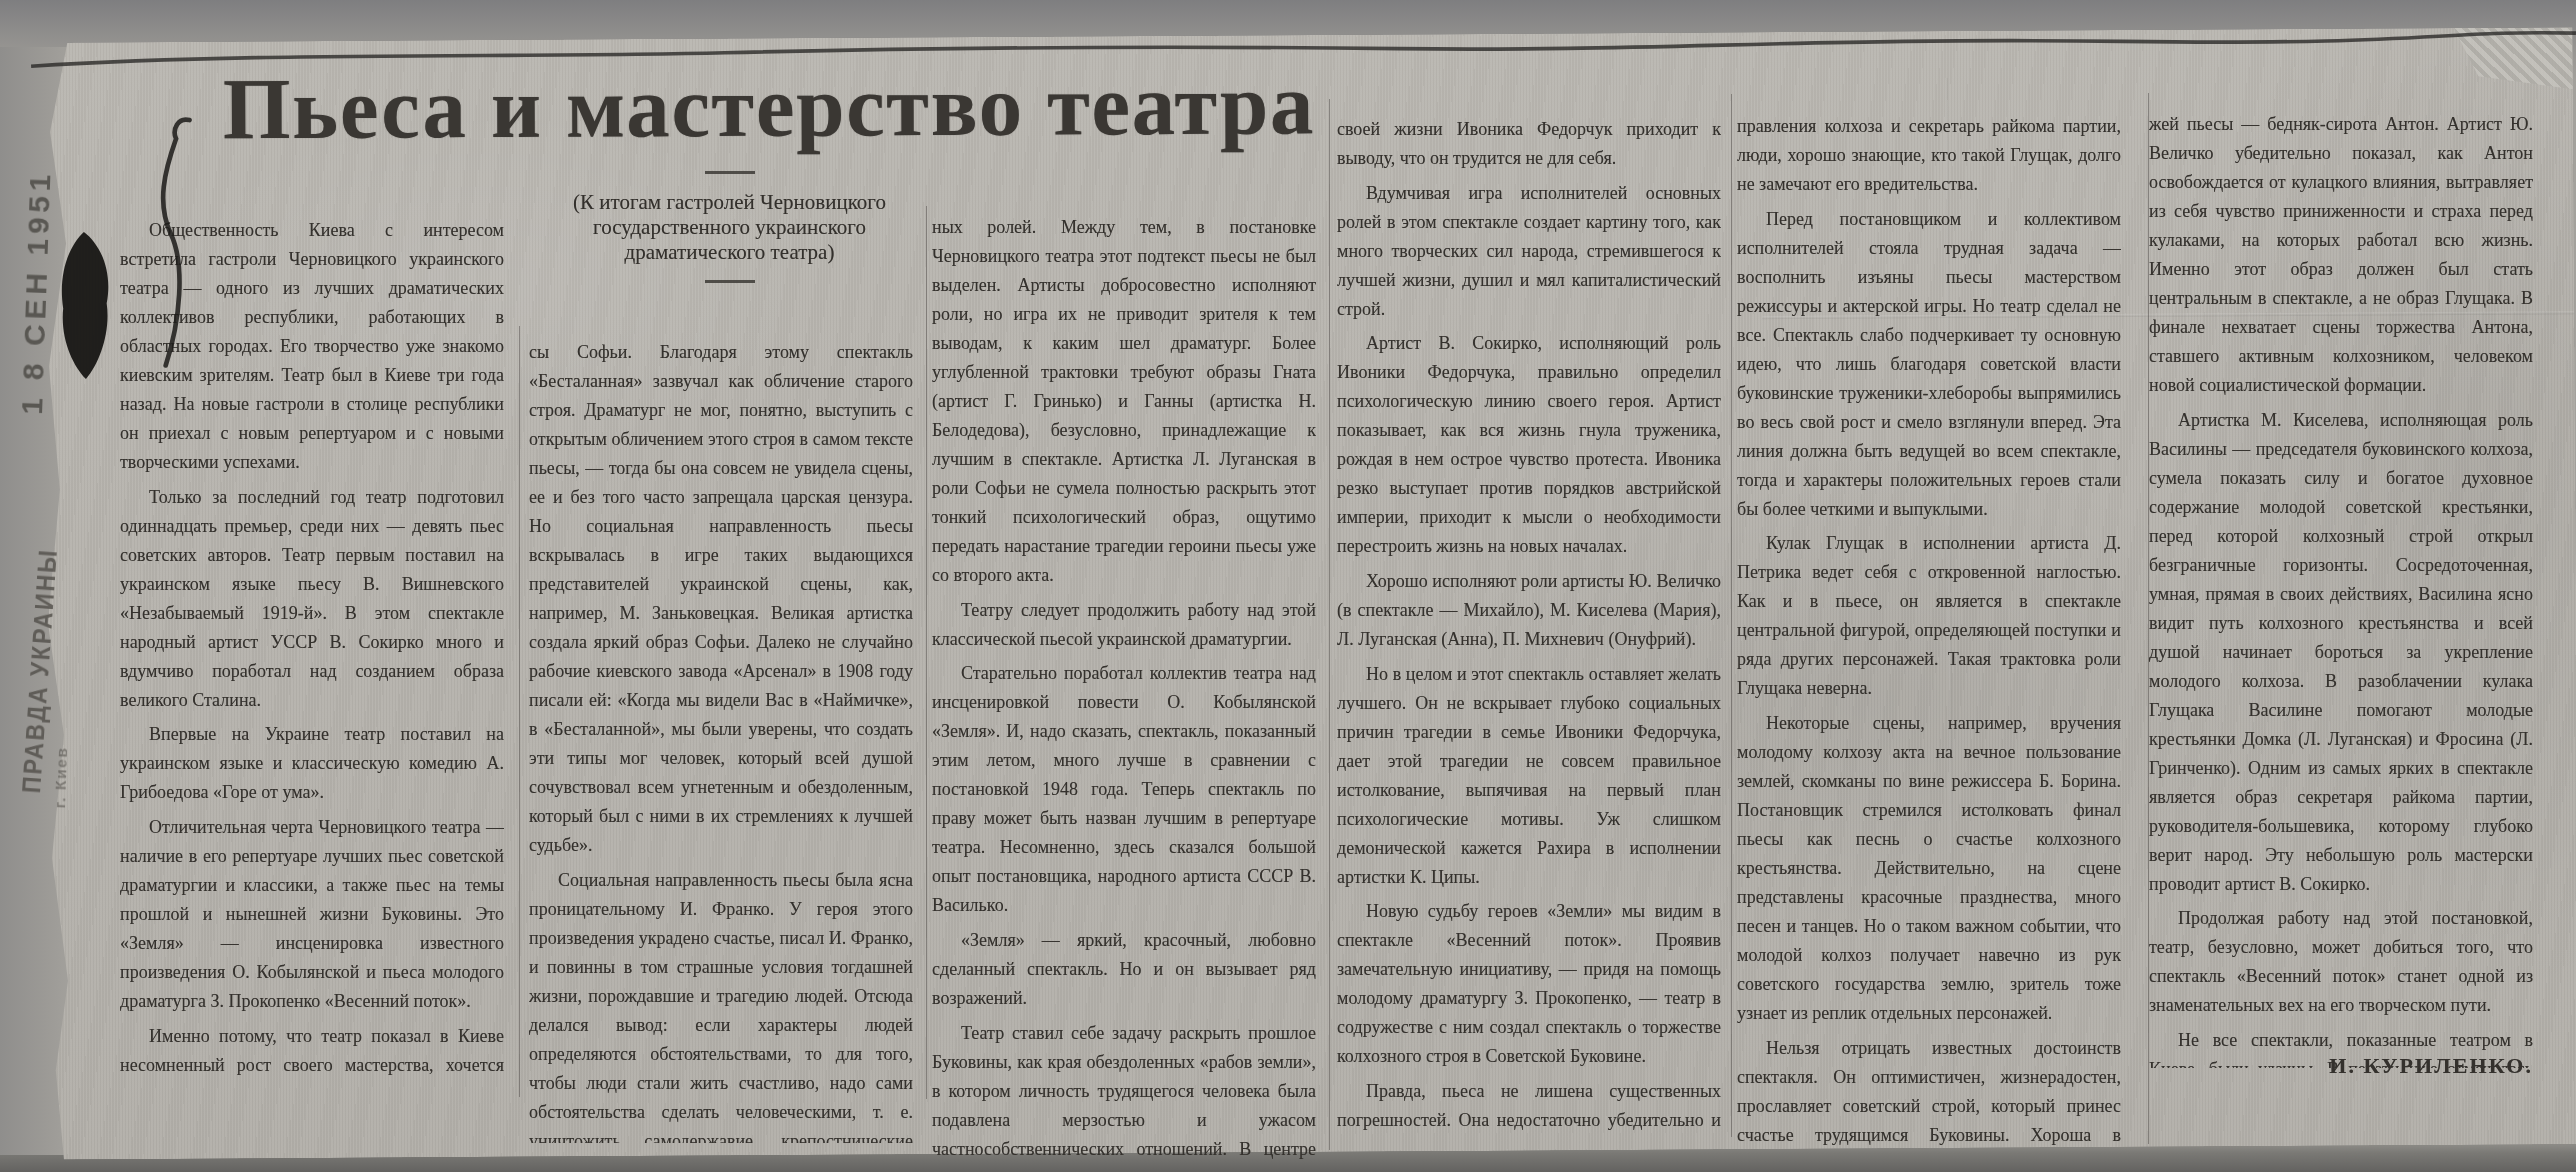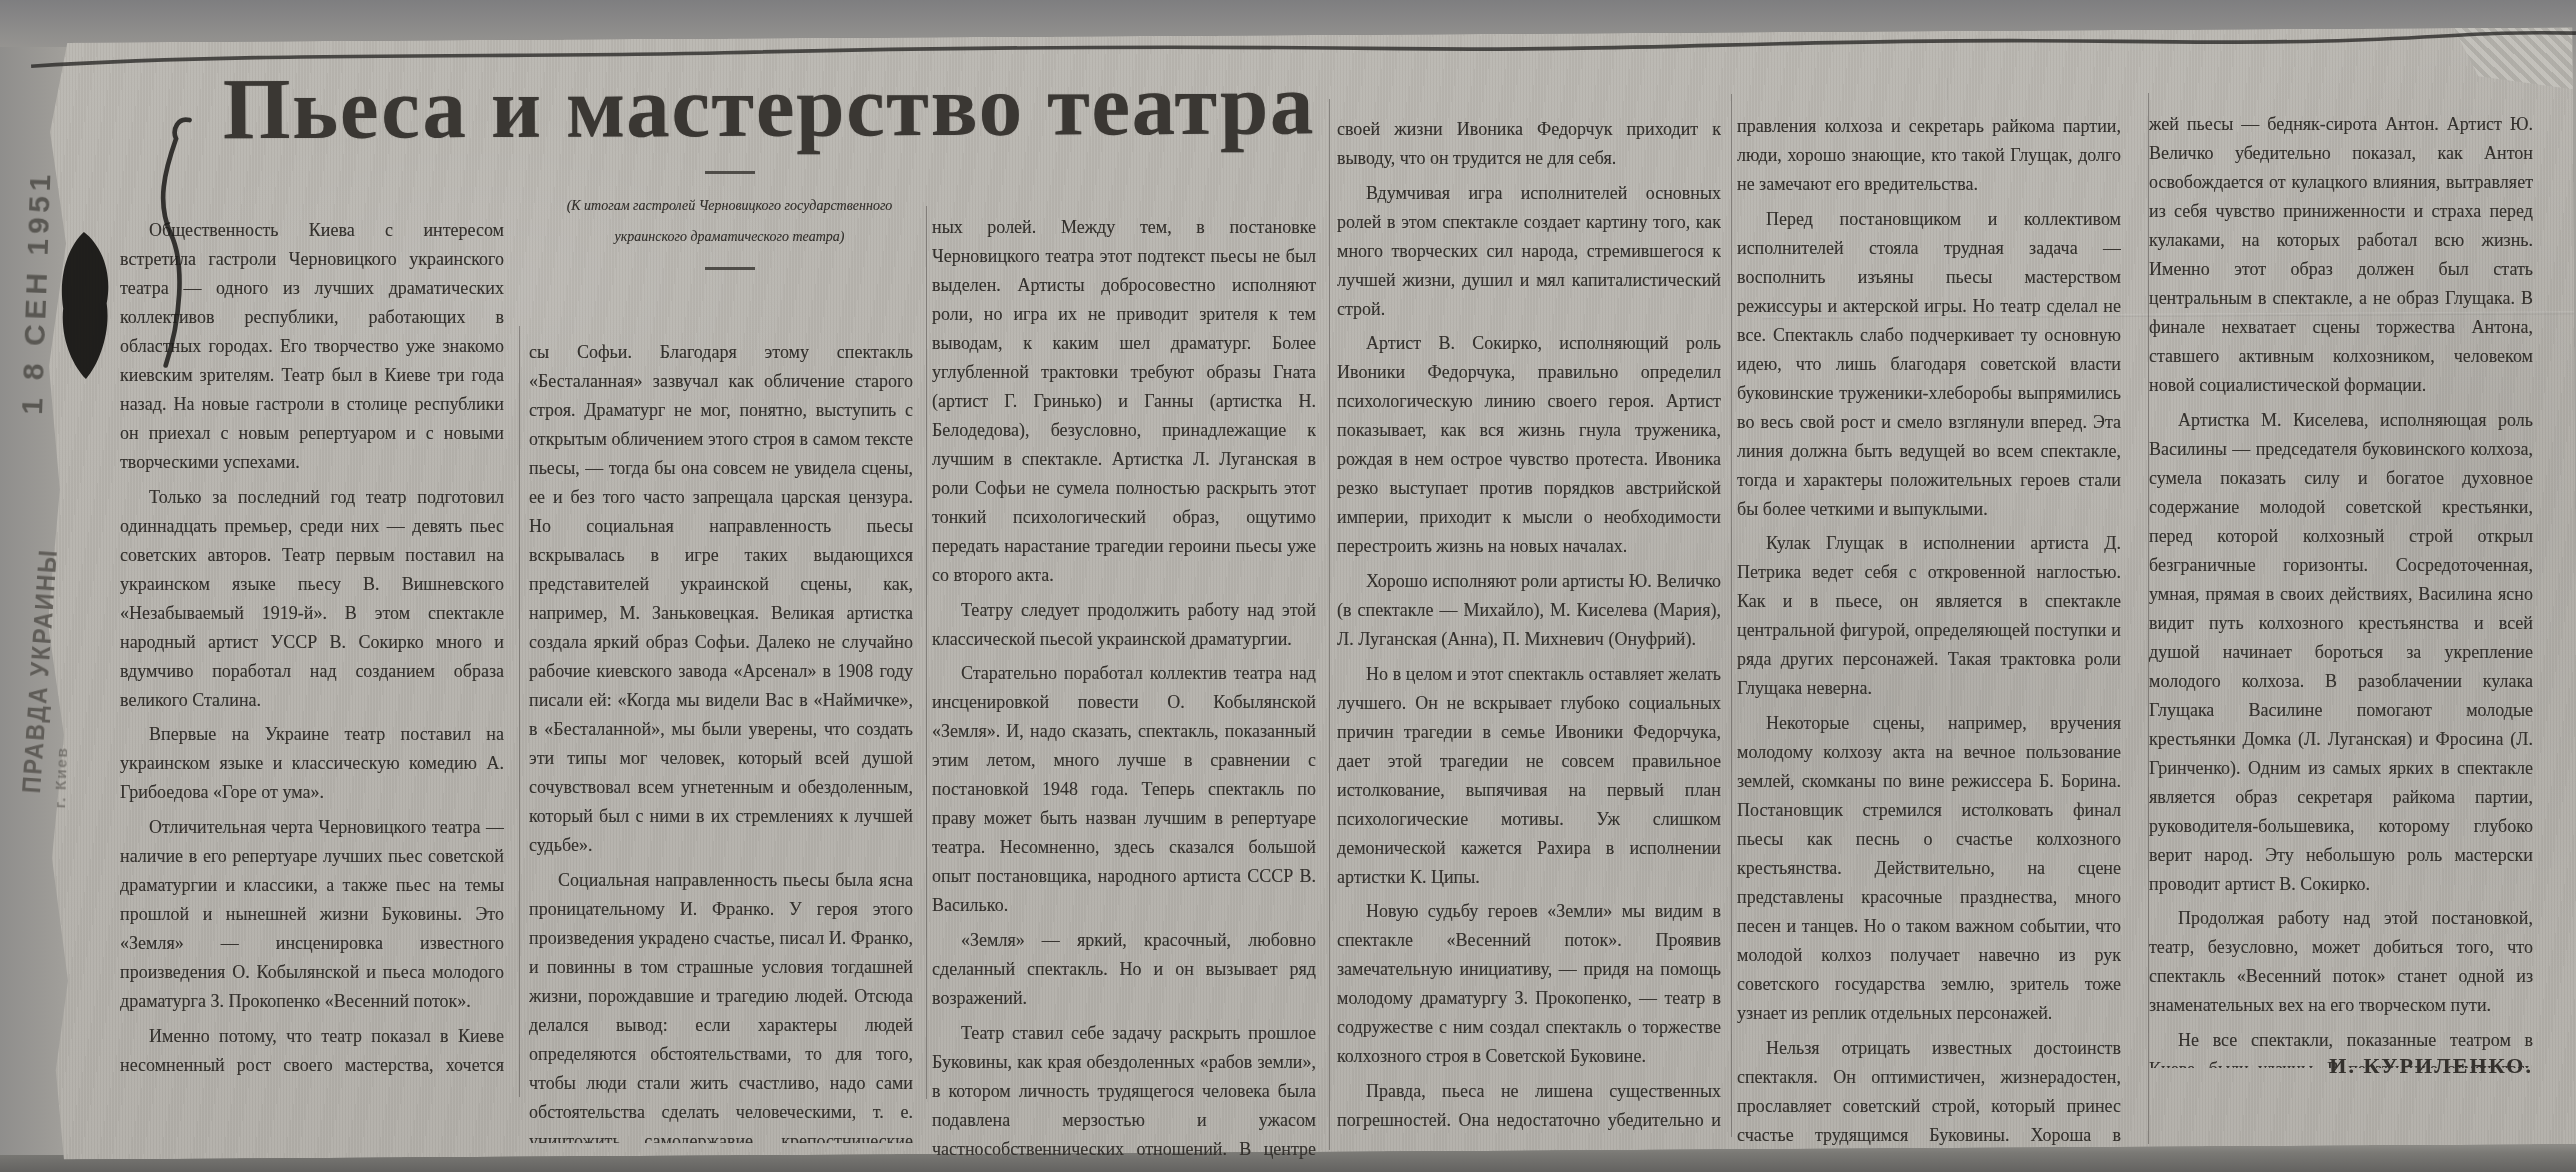--- a/index.html
+++ b/index.html
@@ -37,22 +37,22 @@
   .stamp-paper{left:15.5px;top:792px;font-size:23px;letter-spacing:2.1px;transform:rotate(-86deg) scaleY(1.15);}
   .stamp-city{left:51px;top:808px;font-size:15.5px;letter-spacing:1.6px;opacity:.55;}
 
   
   .title{position:absolute;left:223px;top:56px;width:999px;height:124px;
     font-size:87px;font-weight:bold;color:#3a3733;letter-spacing:1.6px;white-space:nowrap;
     text-shadow:0 0 1px rgba(40,38,34,.4);transform:rotate(-0.25deg);}
   
   .subtitle-wrap{position:absolute;left:538px;top:167px;width:383px;text-align:center;}
   .dash{display:inline-block;width:50px;height:2.6px;background:#3c3935;opacity:.85;}
-  .subtitle{margin:13.5px auto 11.4px auto;max-width:342px;font-style:italic;font-size:14px;
-    line-height:31px;color:#33302c;text-shadow:0 0 0.5px rgba(40,38,34,.35);}
+  .subtitle{margin:13.5px auto 11.4px auto;max-width:342px;font-size:21px;
+    line-height:25px;color:#33302c;text-shadow:0 0 0.5px rgba(40,38,34,.35);}
 
   
   .column{position:absolute;width:384px;color:#34312d;font-size:18px;line-height:29px;
     text-align:justify;overflow:hidden;text-shadow:0 0 0.5px rgba(40,38,34,.35);}
   .column p{margin:0 0 5.7px 0;}
   .column p.p-ind{text-indent:29px;}
   .column p.p-cont{text-indent:0;}
   #col1{left:120px; top:216px; height:870px;}
   #col2{left:529px;top:290px; height:805px;margin-top:48px;}
   #col3{left:932px;top:213px; height:947px;}

